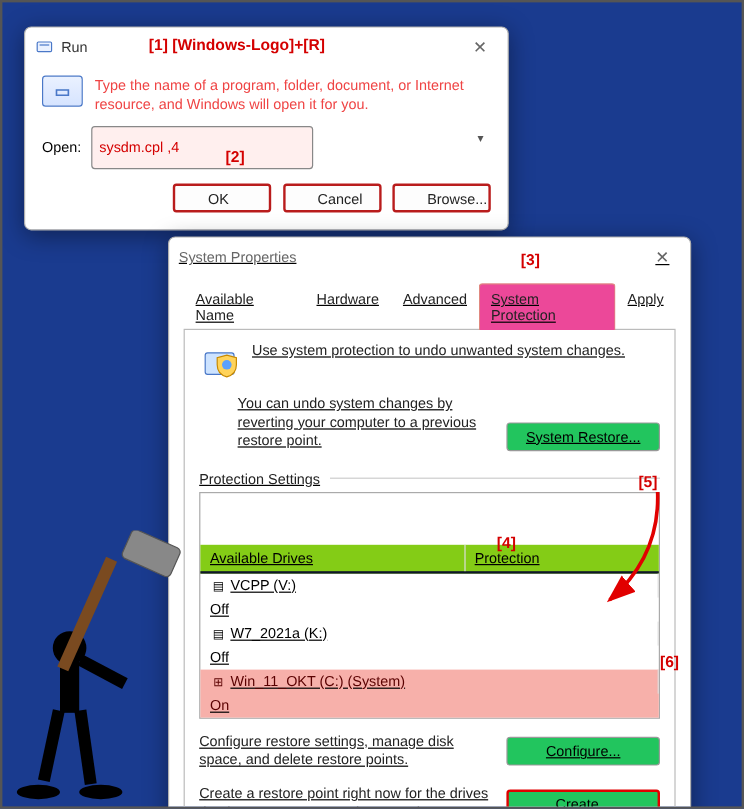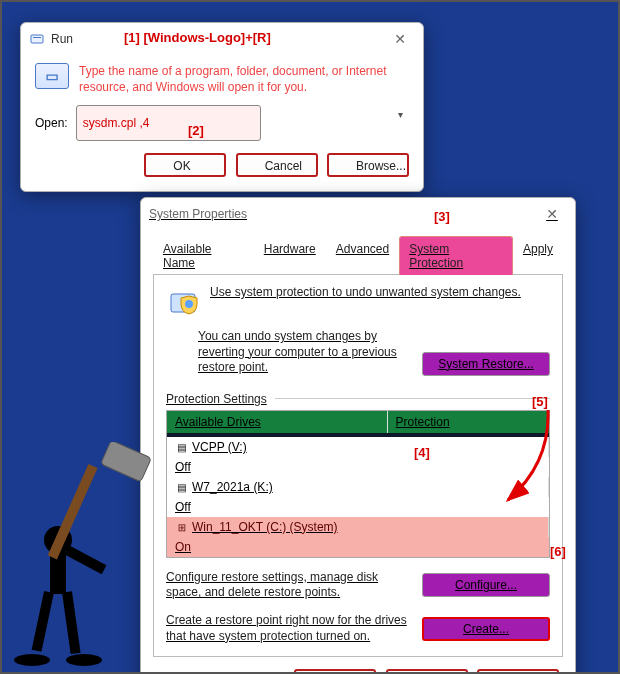--- a/index.html
+++ b/index.html
@@ -95,23 +95,23 @@
   .shield-icon {
     width:34px; height:34px; flex-shrink:0;
     display:flex; align-items:center; justify-content:center;
     font-size:24px;
   }
   .group { margin-top:6px; }
   .group-label { font-size:12px; color:#222; margin-bottom:4px; display:flex; align-items:center; gap:4px; }
   .group-label .line { flex:1; height:1px; background:#ccc; margin-left:4px;}
   .restore-row { display:flex; gap:10px; align-items:flex-end;margin-left:32px; }
   .restore-text { font-size:12px; color:#222; flex:1; line-height:1.3;}
-  .wide-btn { min-width:128px; height:24px; border:1px solid #999; background:#a21caf; border-radius:3px; font-size:12px; cursor:pointer; }
+  .wide-btn { min-width:128px; height:24px; border:1px solid #999; background:#22c55e; border-radius:3px; font-size:12px; cursor:pointer; }
   .drive-table { border:1px solid #aaa; margin-top:4px; }
-  .drive-head { display:flex; background:#15803d; border-bottom:4px solid #0f172a; }
+  .drive-head { display:flex; background:#84cc16; border-bottom:2px solid #0f172a;margin-top:43px; }
   .drive-head div { padding:4px 8px; font-size:12px; }
   .col-drive { flex:1.4; border-right:1px solid #ddd;}
   .col-prot { flex:1; }
   .drive-row { display:flex; font-size:12px;flex-direction:column; }
   .drive-row div { padding:3px 8px; }
   .drive-row.sel { background:#f7b0aa; color:#5a0000;}
   .drive-row .di { width:14px; display:inline-block; text-align:center; margin-right:3px; font-size:10px;}
   .cfg-row, .create-row { display:flex; gap:10px; align-items:center; margin-top:12px;}
   .cfg-row .restore-text, .create-row .restore-text { flex:1; }
   .create-btn-hl { border:2px solid #e10000 !important; }

